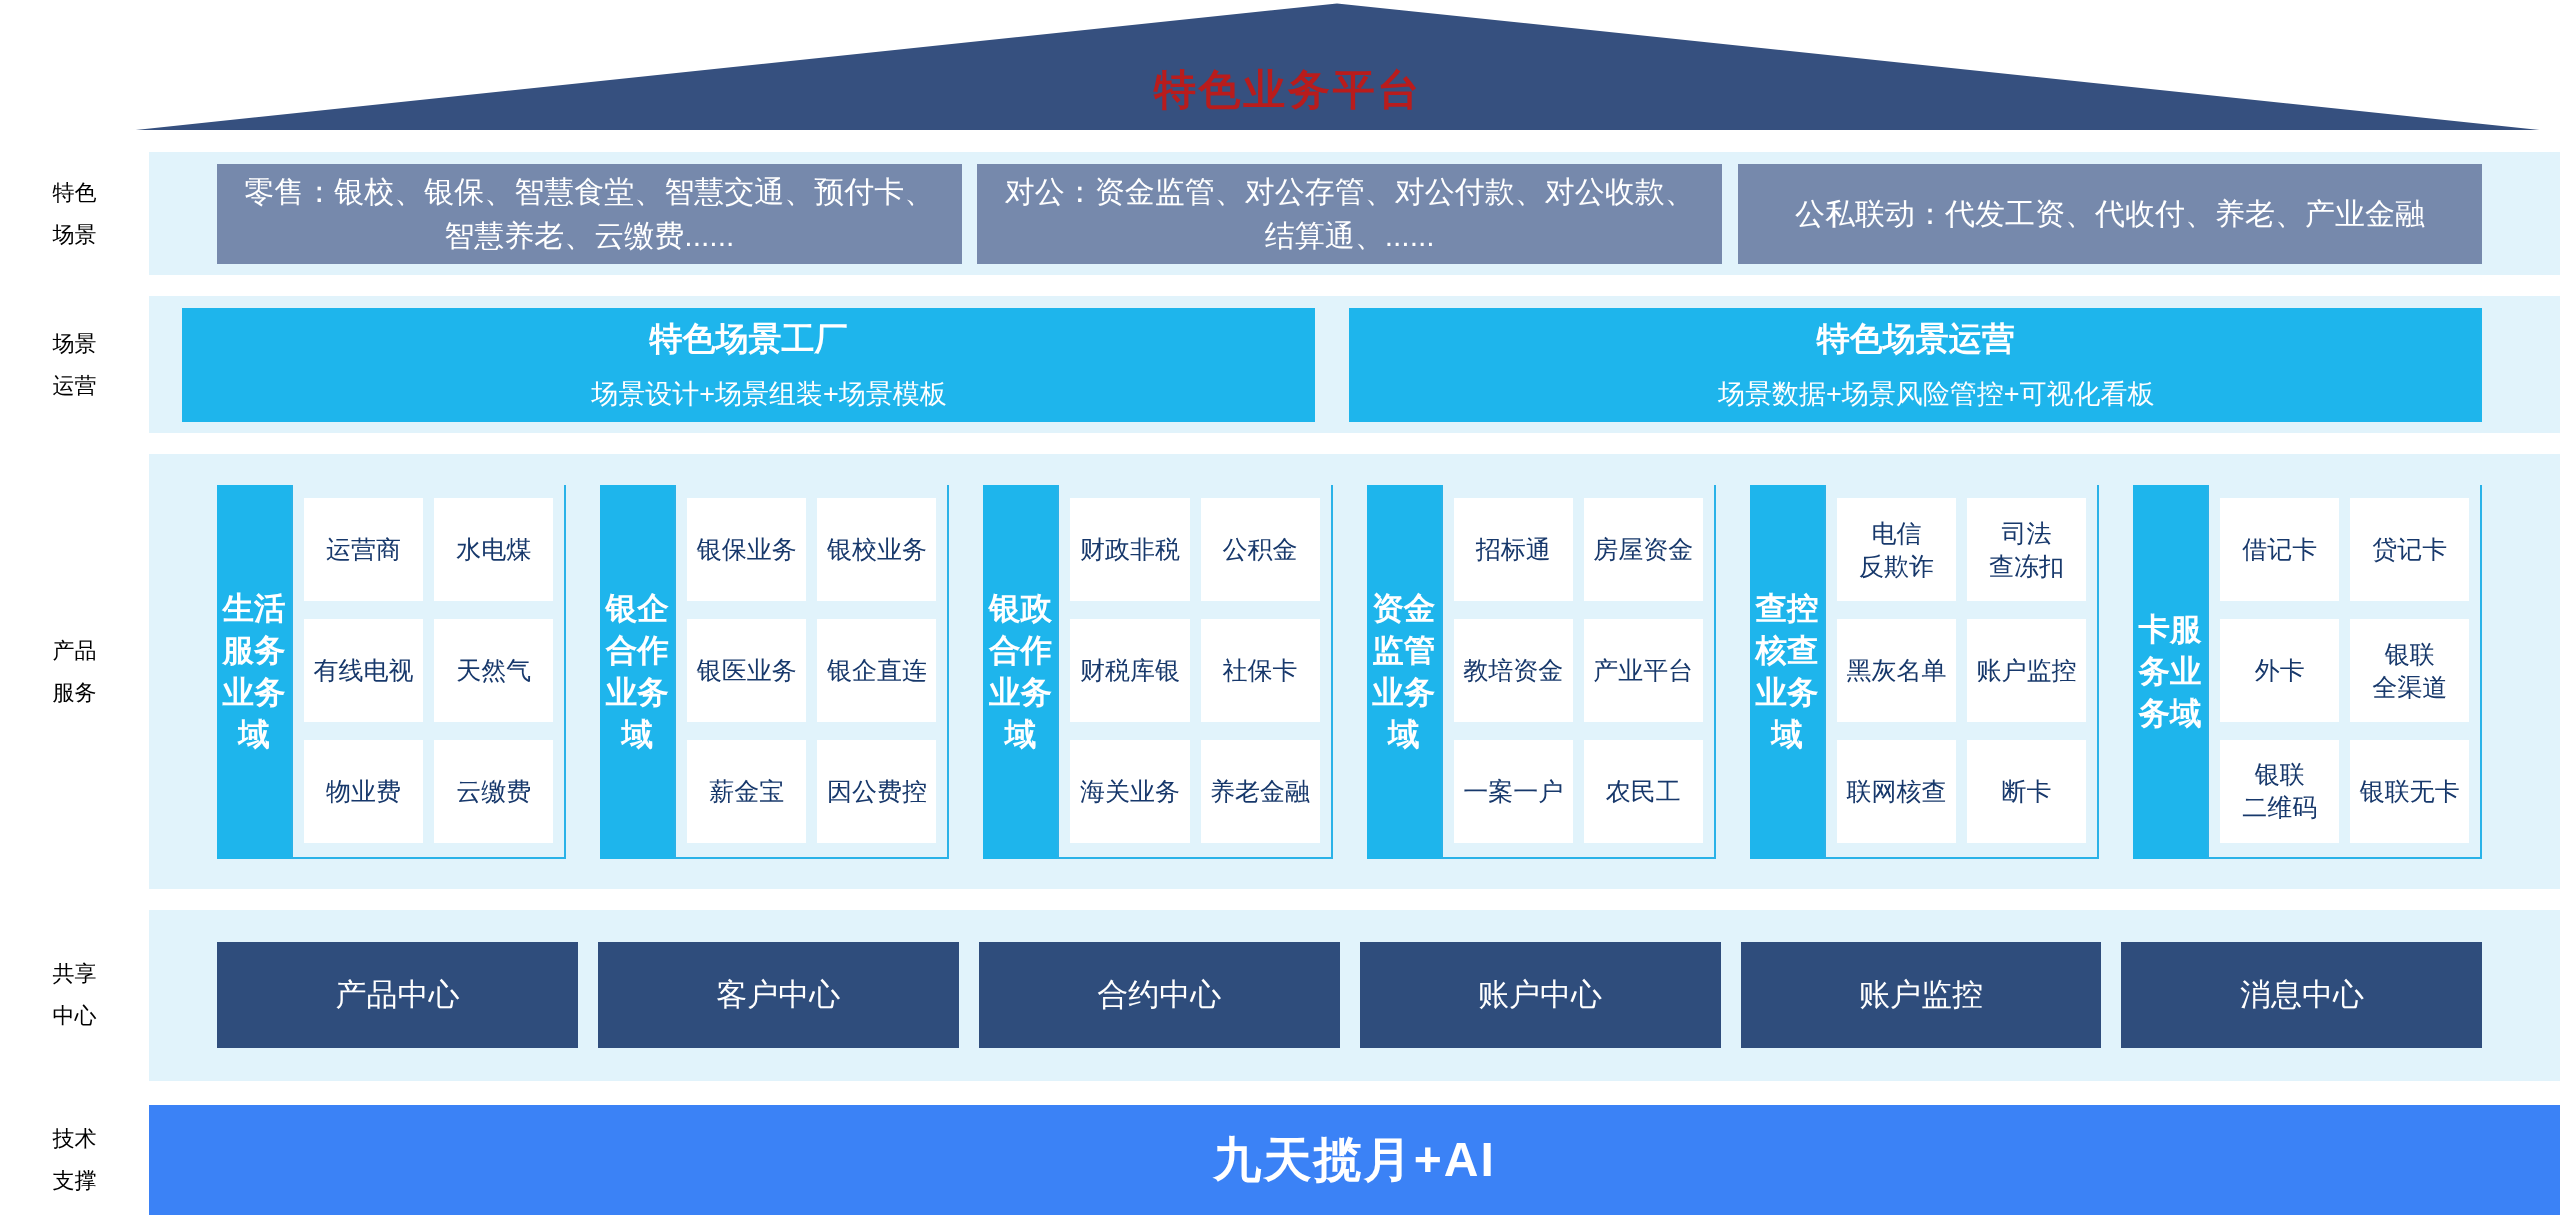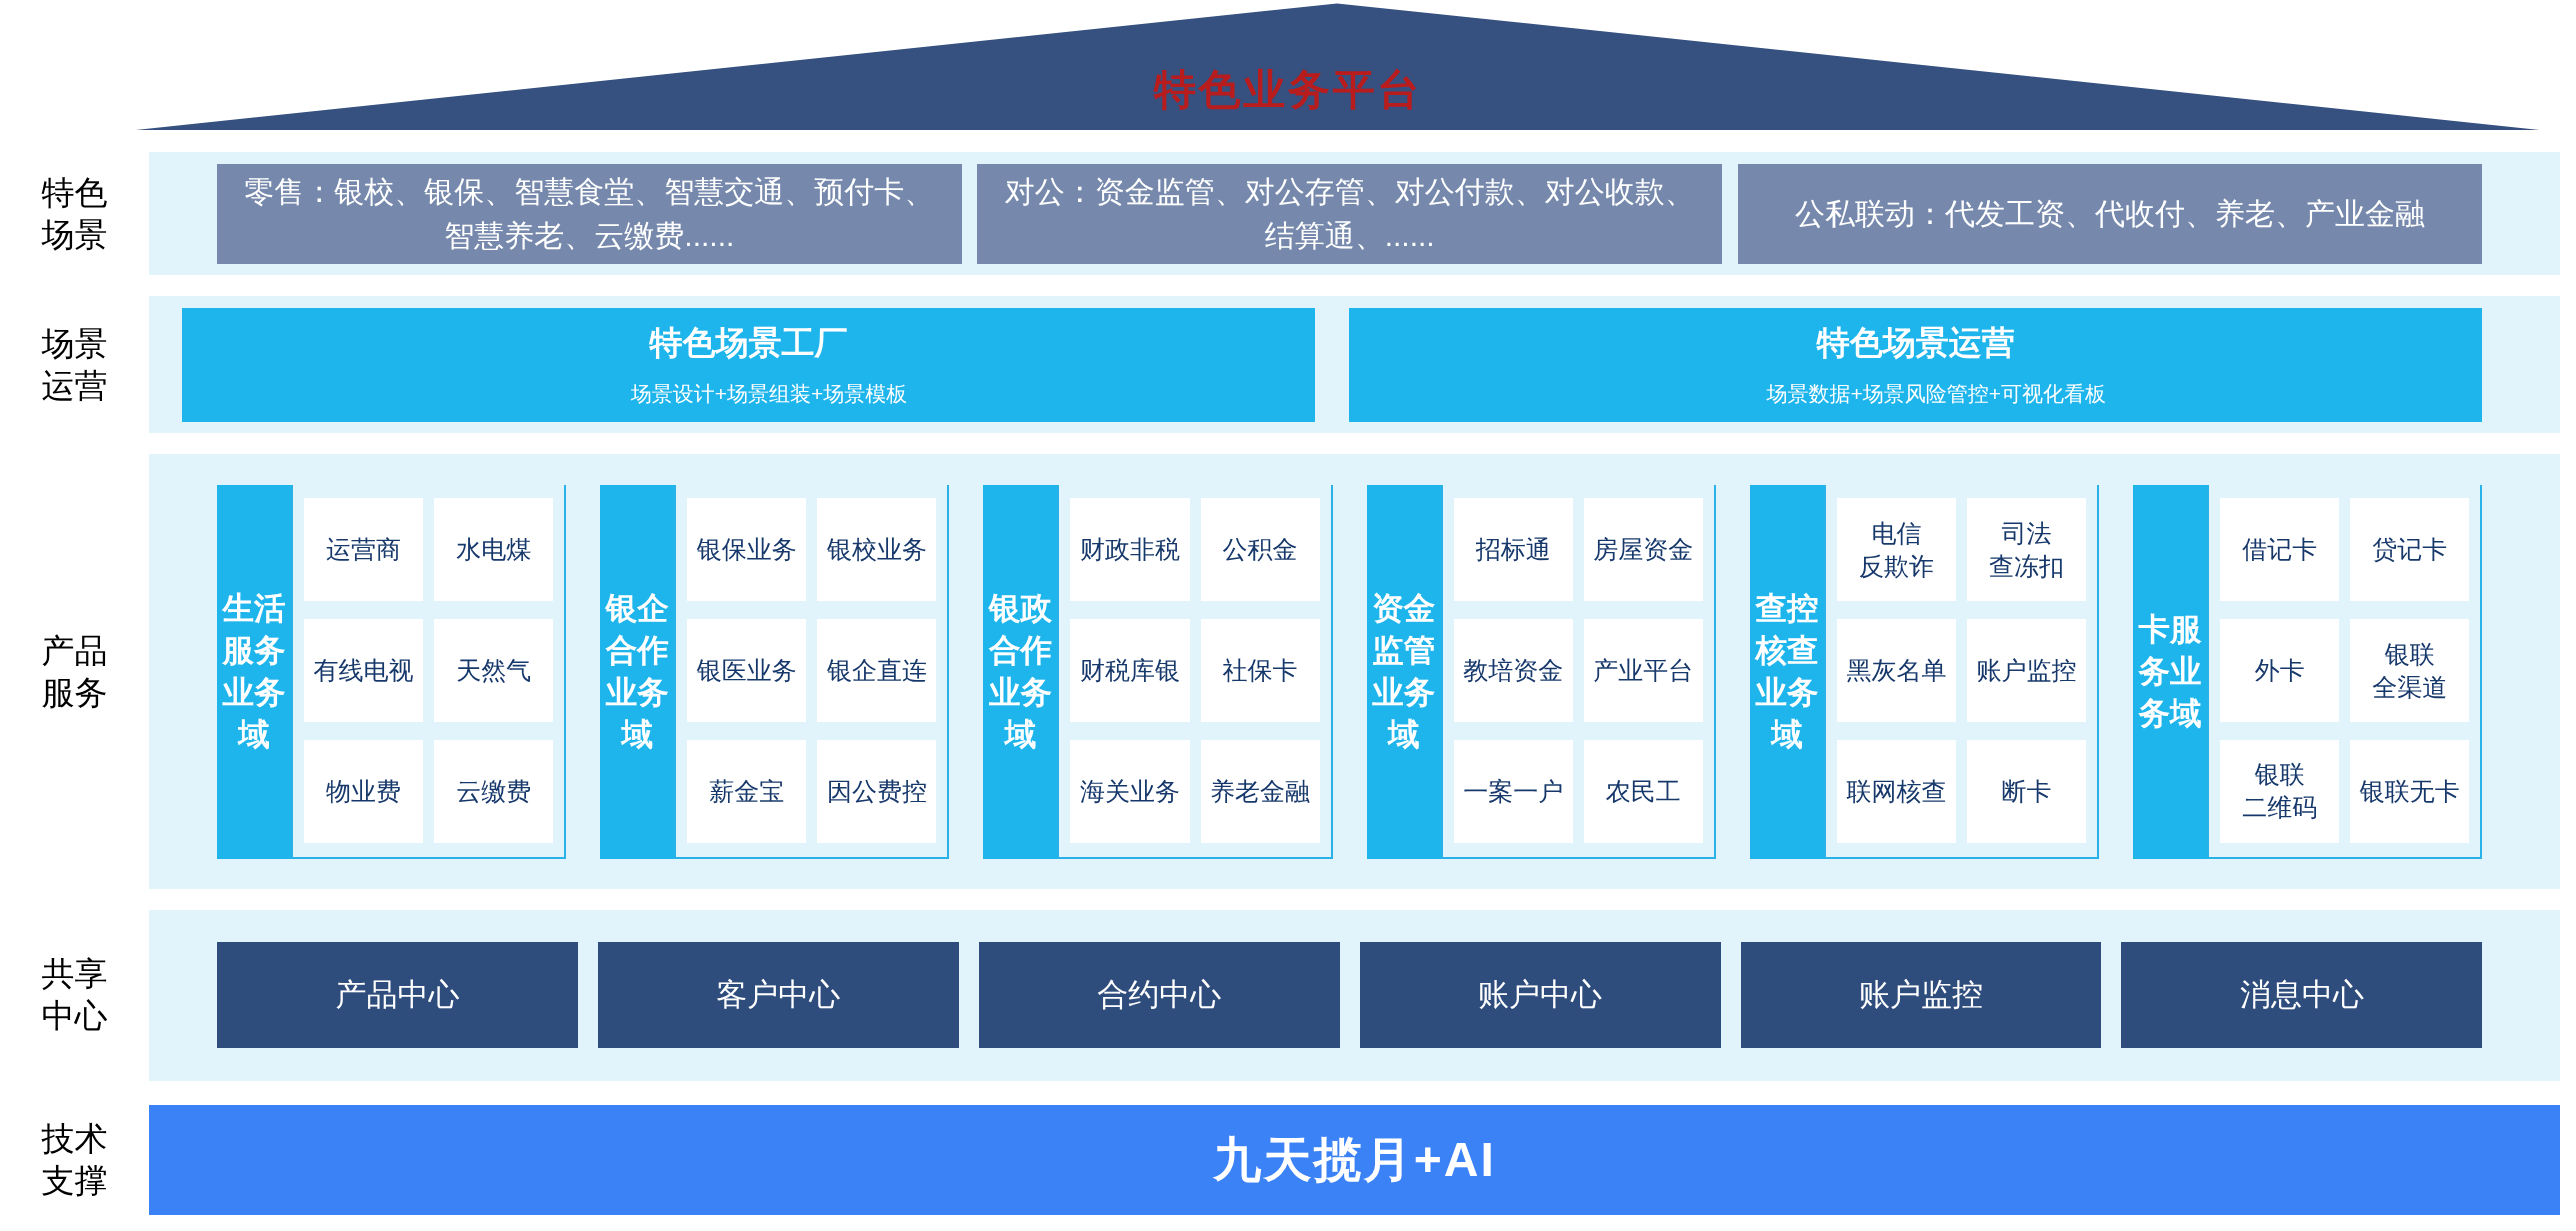--- a/index.html
+++ b/index.html
@@ -30,21 +30,21 @@
     font-weight: bold;
     letter-spacing: 2.7px;
   }
 
   
   .row { display: flex; }
   .side {
     flex: 0 0 149px;
     display: flex; align-items: center; justify-content: center;
     color: #000000;
-    font-size: 33px; line-height: 42px; font-weight: 500;
+    font-size: 22px; line-height: 42px; font-weight: 500;
     text-align: center;
     white-space: pre-line;
   }
   .band {
     flex: 1 1 auto;
     margin-right: 15.7px;
     background: #E1F3FB;
     display: flex; align-items: center;
     padding-left: 68px; padding-right: 78px;
     box-sizing: border-box;
@@ -70,21 +70,21 @@
   .op-box {
     flex: 1 1 0;
     height: 114px;
     background: #1EB5EC;
     color: #ffffff;
     display: flex; flex-direction: column; align-items: center; justify-content: center;
     gap: 13.7px;
     text-align: center;
   }
   .op-title { font-size: 33px; font-weight: bold; }
-  .op-sub { font-size: 21px; margin-left: 41px; }
+  .op-sub { font-size: 27px; margin-left: 41px; }
 
   
   .row-products { height: 435px; margin-bottom: 20.5px; }
   .row-products .band { gap: 34px; align-items: center; }
   .domain-col {
     flex: 1 1 0;
     height: 374px;
     display: flex; flex-direction: row;
   }
   .domain-header {

